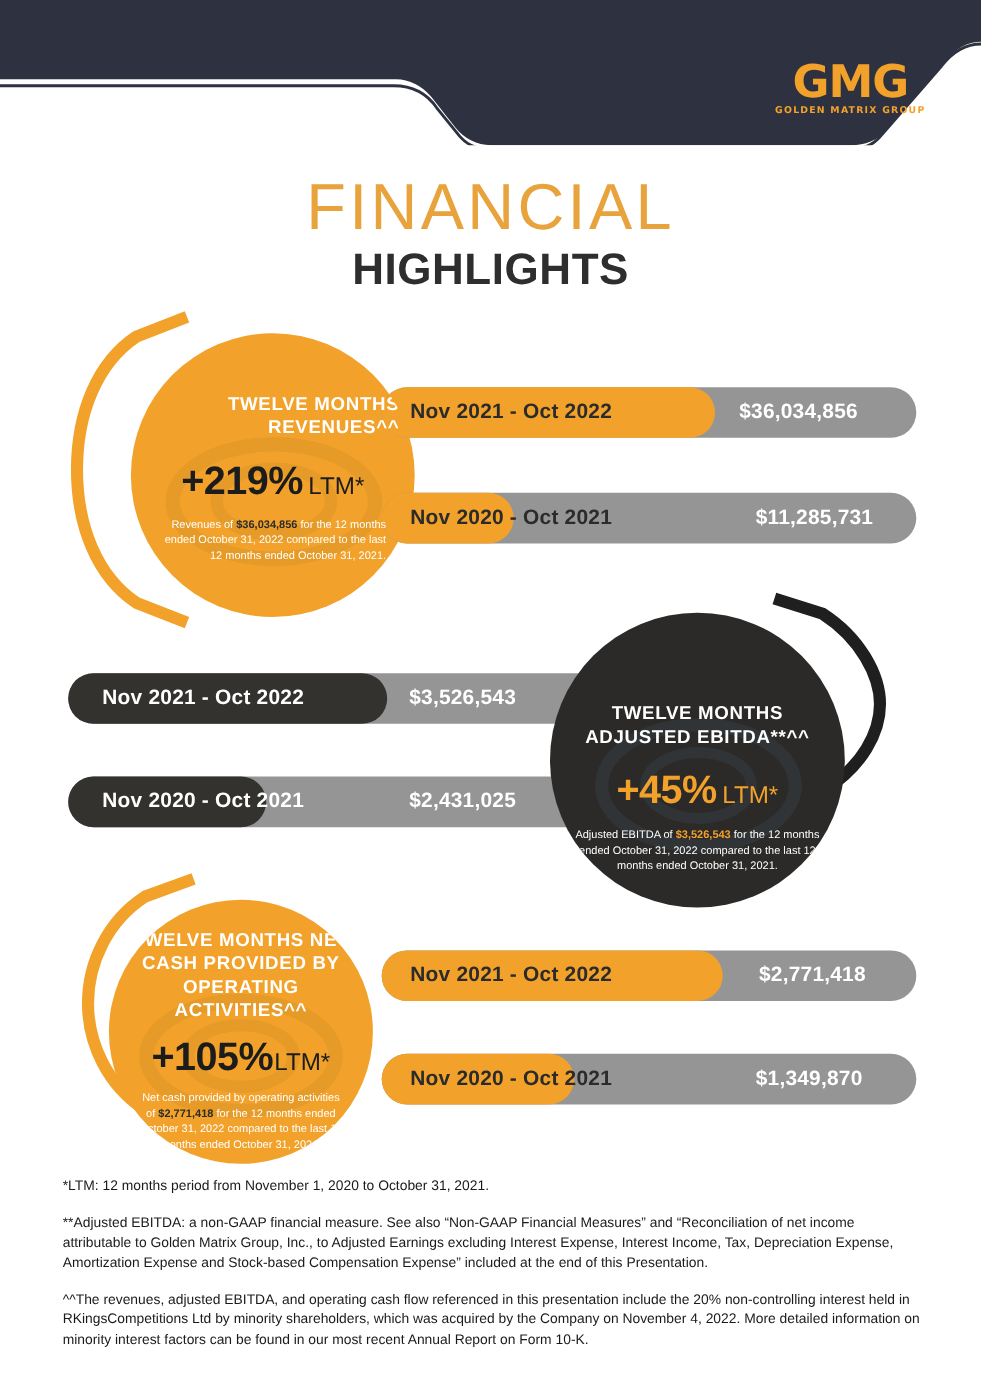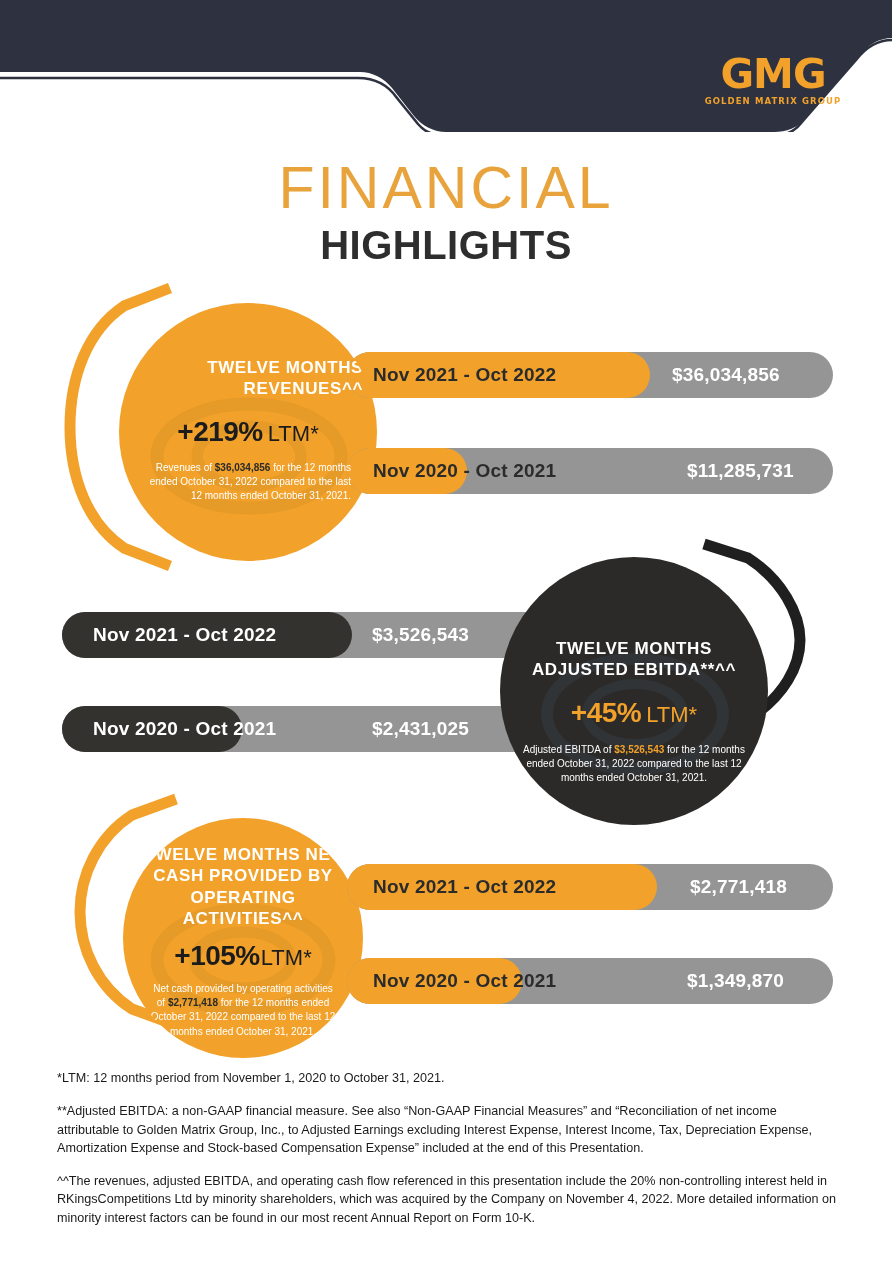--- a/index.html
+++ b/index.html
@@ -70,21 +70,21 @@
   .circle-dark   { background:#2B2A28; }
 
   .c-head {
     font-size:17px; font-weight:bold; color:#ffffff;
     letter-spacing:0.6px; line-height:1.25; position:relative; z-index:3;
   }
   .c-pct-row {
     display:flex; align-items:baseline; justify-content:center;
     position:relative; z-index:3;
   }
-  .c-pct { font-size:28px; font-weight:bold; letter-spacing:-0.5px; }
+  .c-pct { font-size:36px; font-weight:bold; letter-spacing:-0.5px; }
   .c-ltm { font-size:22px; font-weight:400; margin-left:5px; }
   .pct-dark { color:#1C1C1C; }
   .ltm-dark { color:#1C1C1C; }
   .pct-orange { color:#F2A22A; }
   .ltm-orange { color:#F2A22A; }
   .c-desc {
     font-size:10px; line-height:1.42; color:#ffffff;
     position:relative; z-index:3;
   }
   .c-desc .amt-dark { color:#2B2B2B; font-weight:bold; }
@@ -197,21 +197,21 @@
     </div>
     <div class="c-desc" style="margin-top:14px; width:238px;">
       <span>Adjusted EBITDA of </span><span class="amt-orange">$3,526,543</span><span> for the 12 months ended October 31, 2022 compared to the last 12 months ended October 31, 2021.</span>
     </div>
   </div>
 
   <svg class="arc" style="left:72px; top:787px;" width="115" height="250" viewBox="0 0 115 250">
     <path d="M104,12 L60,28 C26,50 8,88 8,125 C8,162 26,200 60,222 L104,238" fill="none" stroke="#F2A22A" stroke-width="11" stroke-linecap="butt"></path>
   </svg>
 
-  <div class="circle circle-orange" style="left:123px; top:818px; width:240px; height:240px;">
+  <div class="circle circle-orange" style="left:99px; top:818px; width:240px; height:240px;">
     <svg class="wm" style="left:28px; top:80px;" width="185" height="125" viewBox="0 0 185 125">
       <ellipse cx="92" cy="62" rx="86" ry="50" fill="none" stroke="#6b4a10" stroke-width="13"></ellipse>
       <ellipse cx="92" cy="62" rx="48" ry="28" fill="none" stroke="#6b4a10" stroke-width="11"></ellipse>
     </svg>
     <div class="c-head" style="margin-top:26px; width:222px;">TWELVE MONTHS NET CASH PROVIDED BY OPERATING ACTIVITIES^^</div>
     <div class="c-pct-row" style="margin-top:11px;">
       <span class="c-pct pct-dark">+105%</span>
       <span class="c-ltm ltm-dark" style="margin-left:1px;">LTM*</span>
     </div>
     <div class="c-desc" style="margin-top:10px; width:186px;">

